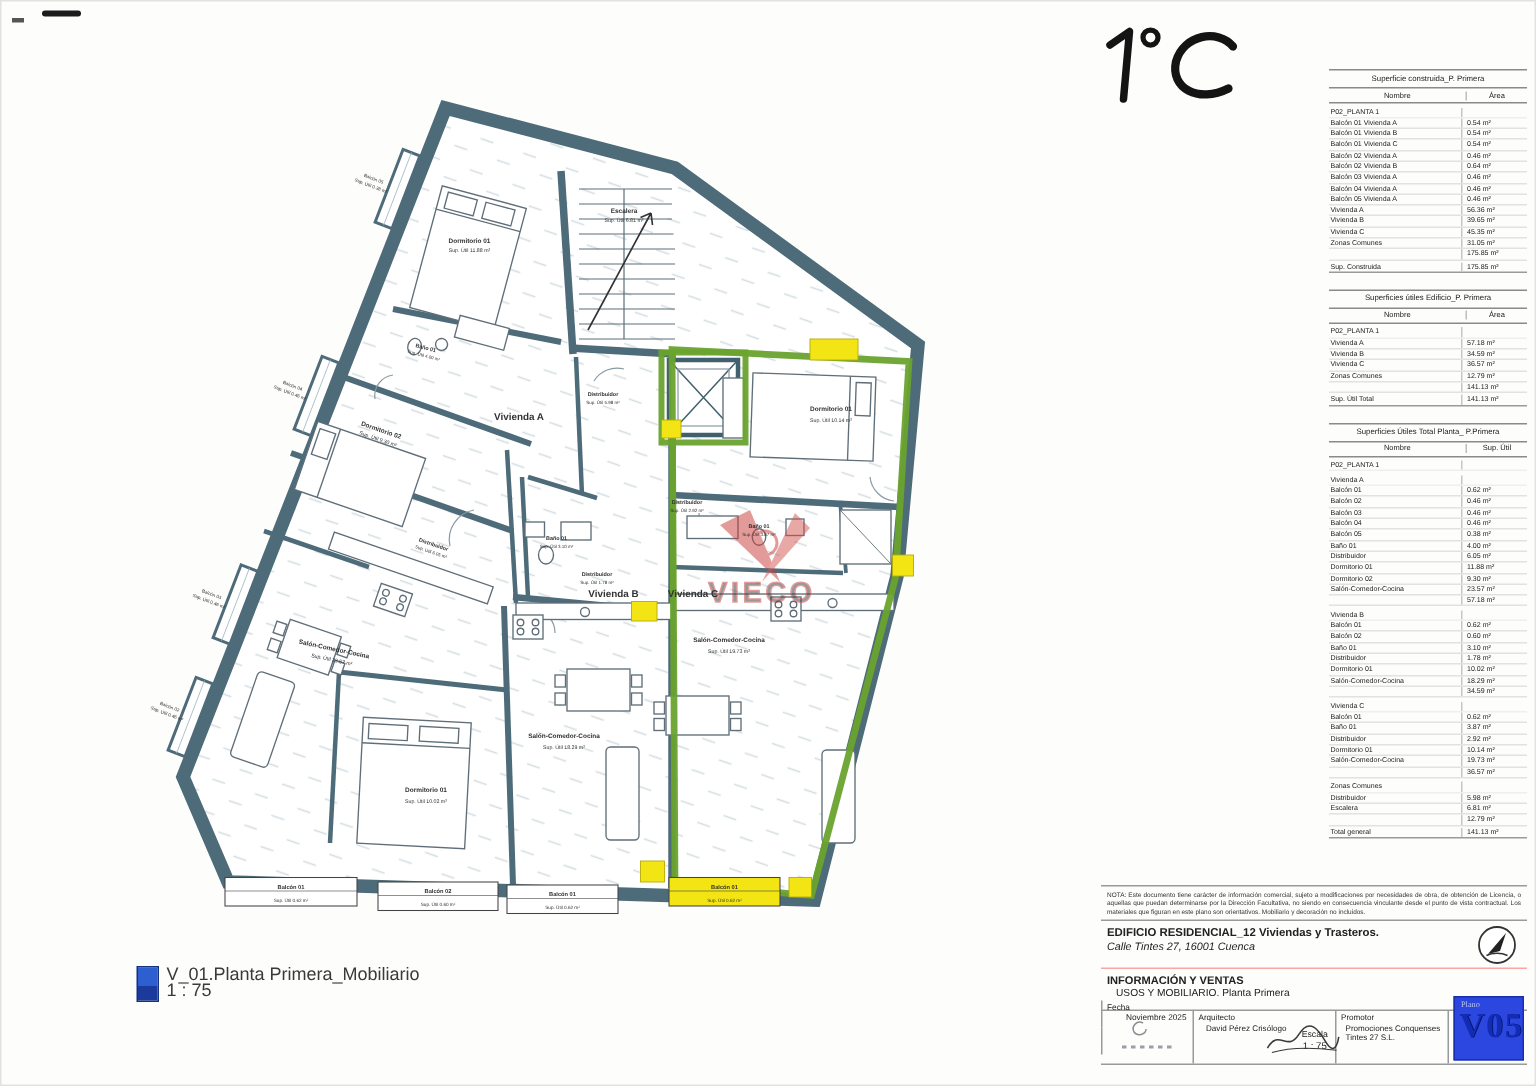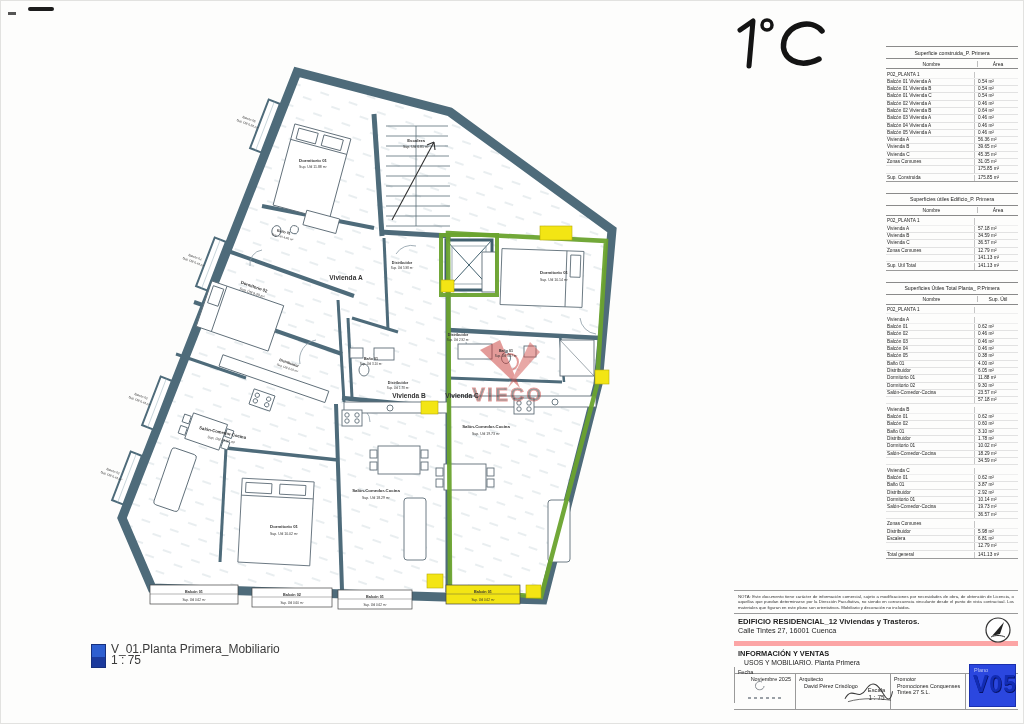--- a/index.html
+++ b/index.html
@@ -39,39 +39,39 @@
 
   
   .legend{position:absolute;left:91px;top:644px;display:flex;}
   .lgsq{width:13px;height:22px;margin-right:5px;background:linear-gradient(#2e5fd0 0 55%,#1b3a9c 55% 100%);border:1px solid #16307e;}
   .lgtxt{font-size:12px;line-height:11px;color:#3a3a3a;}
 
   
   .tb{position:absolute;left:734px;top:590px;width:284px;color:#222;}
   .nota{border-top:1px solid #9a9a9a;border-bottom:1px solid #9a9a9a;font-size:4.3px;line-height:5.4px;
         padding:3px 4px;text-align:justify;color:#333;}
-  .tbrow1{position:relative;height:32px;border-bottom:5px solid #fca5a5;padding:3px 0 0 4px;box-sizing:border-box;}
+  .tbrow1{position:relative;height:32px;border-bottom:1px solid #fca5a5;padding:3px 0 0 4px;box-sizing:border-box;}
   .proj1{font-size:7.6px;font-weight:bold;line-height:9px;}
-  .proj2{font-size:7.2px;line-height:9px;}
+  .proj2{font-size:7.2px;line-height:9px;font-style:italic;}
   .complogo{position:absolute;right:6px;top:2px;}
   .tbrow2{display:flex;height:28px;border-bottom:1px solid #9a9a9a;box-sizing:border-box;flex-direction:column;}
   .c-main{width:171px;padding:3px 0 0 4px;box-sizing:border-box;}
   .doc1{font-size:7.4px;font-weight:bold;line-height:9px;}
   .doc2{font-size:6.8px;line-height:9px;padding-left:6px;}
   .c-fecha{width:60px;border-left:1px solid #9a9a9a;box-sizing:border-box;padding:2px 3px;font-size:5.5px;}
   .c-fecha .lab{text-align:left;}
   .c-fecha .val{text-align:right;line-height:6.5px;margin-top:1px;}
   .c-escala{flex:1;border-left:1px solid #9a9a9a;box-sizing:border-box;padding:2px 3px;font-size:5.8px;text-align:center;}
   .c-escala .val{font-size:6.4px;margin-top:1px;}
   .tbrow3{display:flex;height:36px;border-bottom:1px solid #9a9a9a;box-sizing:border-box;position:relative;}
   .c-logo{width:61px;box-sizing:border-box;position:relative;}
   .c-arq{width:95px;border-left:1px solid #9a9a9a;box-sizing:border-box;padding:2px 3px;font-size:5.4px;line-height:6.6px;position:relative;}
   .c-prom{width:75px;border-left:1px solid #9a9a9a;box-sizing:border-box;padding:2px 3px;font-size:5.4px;line-height:6.4px;}
   .c-plano{flex:1;border-left:1px solid #9a9a9a;box-sizing:border-box;position:relative;}
-  .bluebox{position:absolute;right:2px;top:-10px;width:47px;height:43px;background:#2b47df;border:1px solid #1a2fae;box-sizing:border-box;}
+  .bluebox{position:absolute;right:2px;top:-10px;width:47px;height:43px;background:#2b47df;border:1px solid #1a2fae;box-sizing:border-box;font-family:Liberation Serif, serif;}
   .bluebox .pl{font-size:5.5px;color:#b9c4f2;margin:2px 0 0 4px;}
   .bluebox .vn{font-size:23px;font-weight:bold;color:#122cb4;margin-left:3px;line-height:22px;letter-spacing:1px;text-shadow:0.6px 0.6px 0 #071263;}
   .sig{position:absolute;right:-4px;top:8px;}
   .minilogo{position:absolute;left:10px;top:4px;}
 </style>
 </head>
 <body>
 
 <div class="page">
   <div class="frame"></div>

